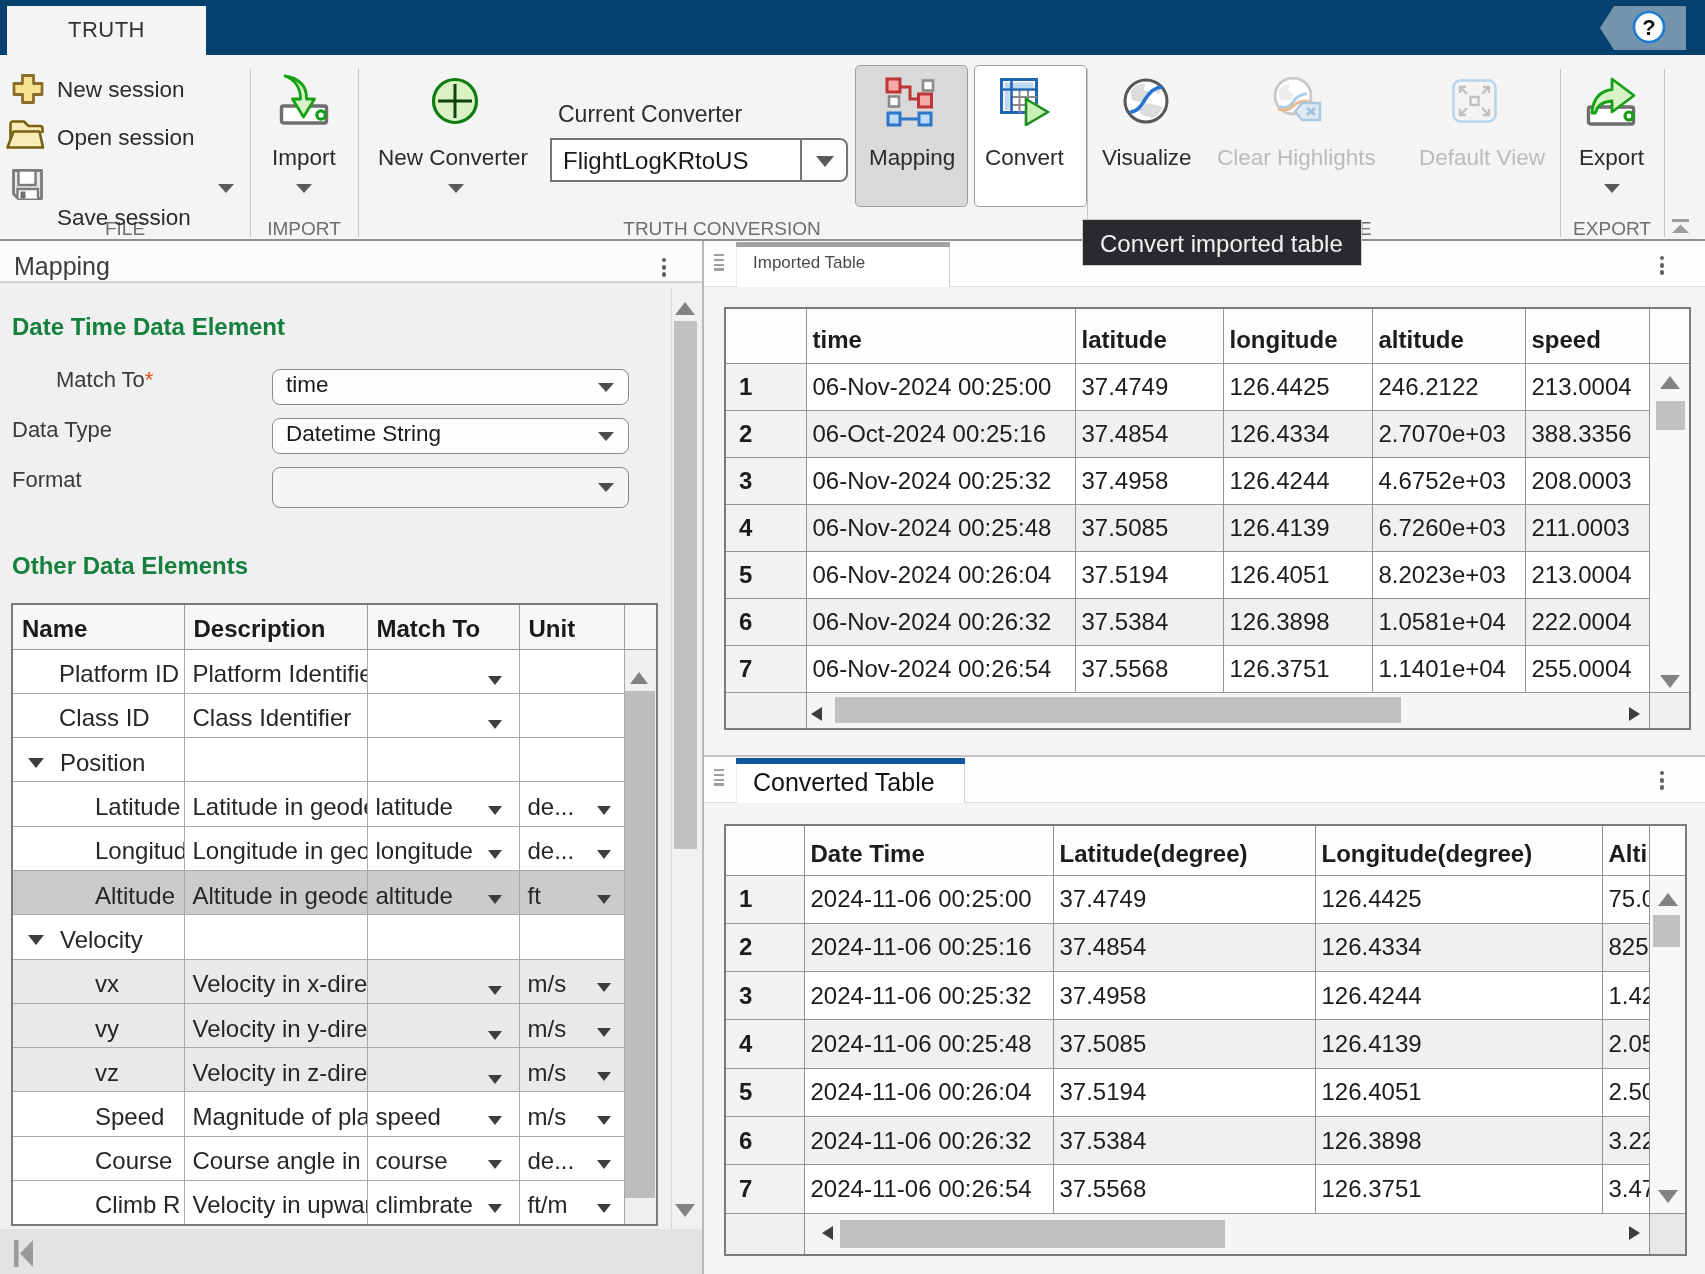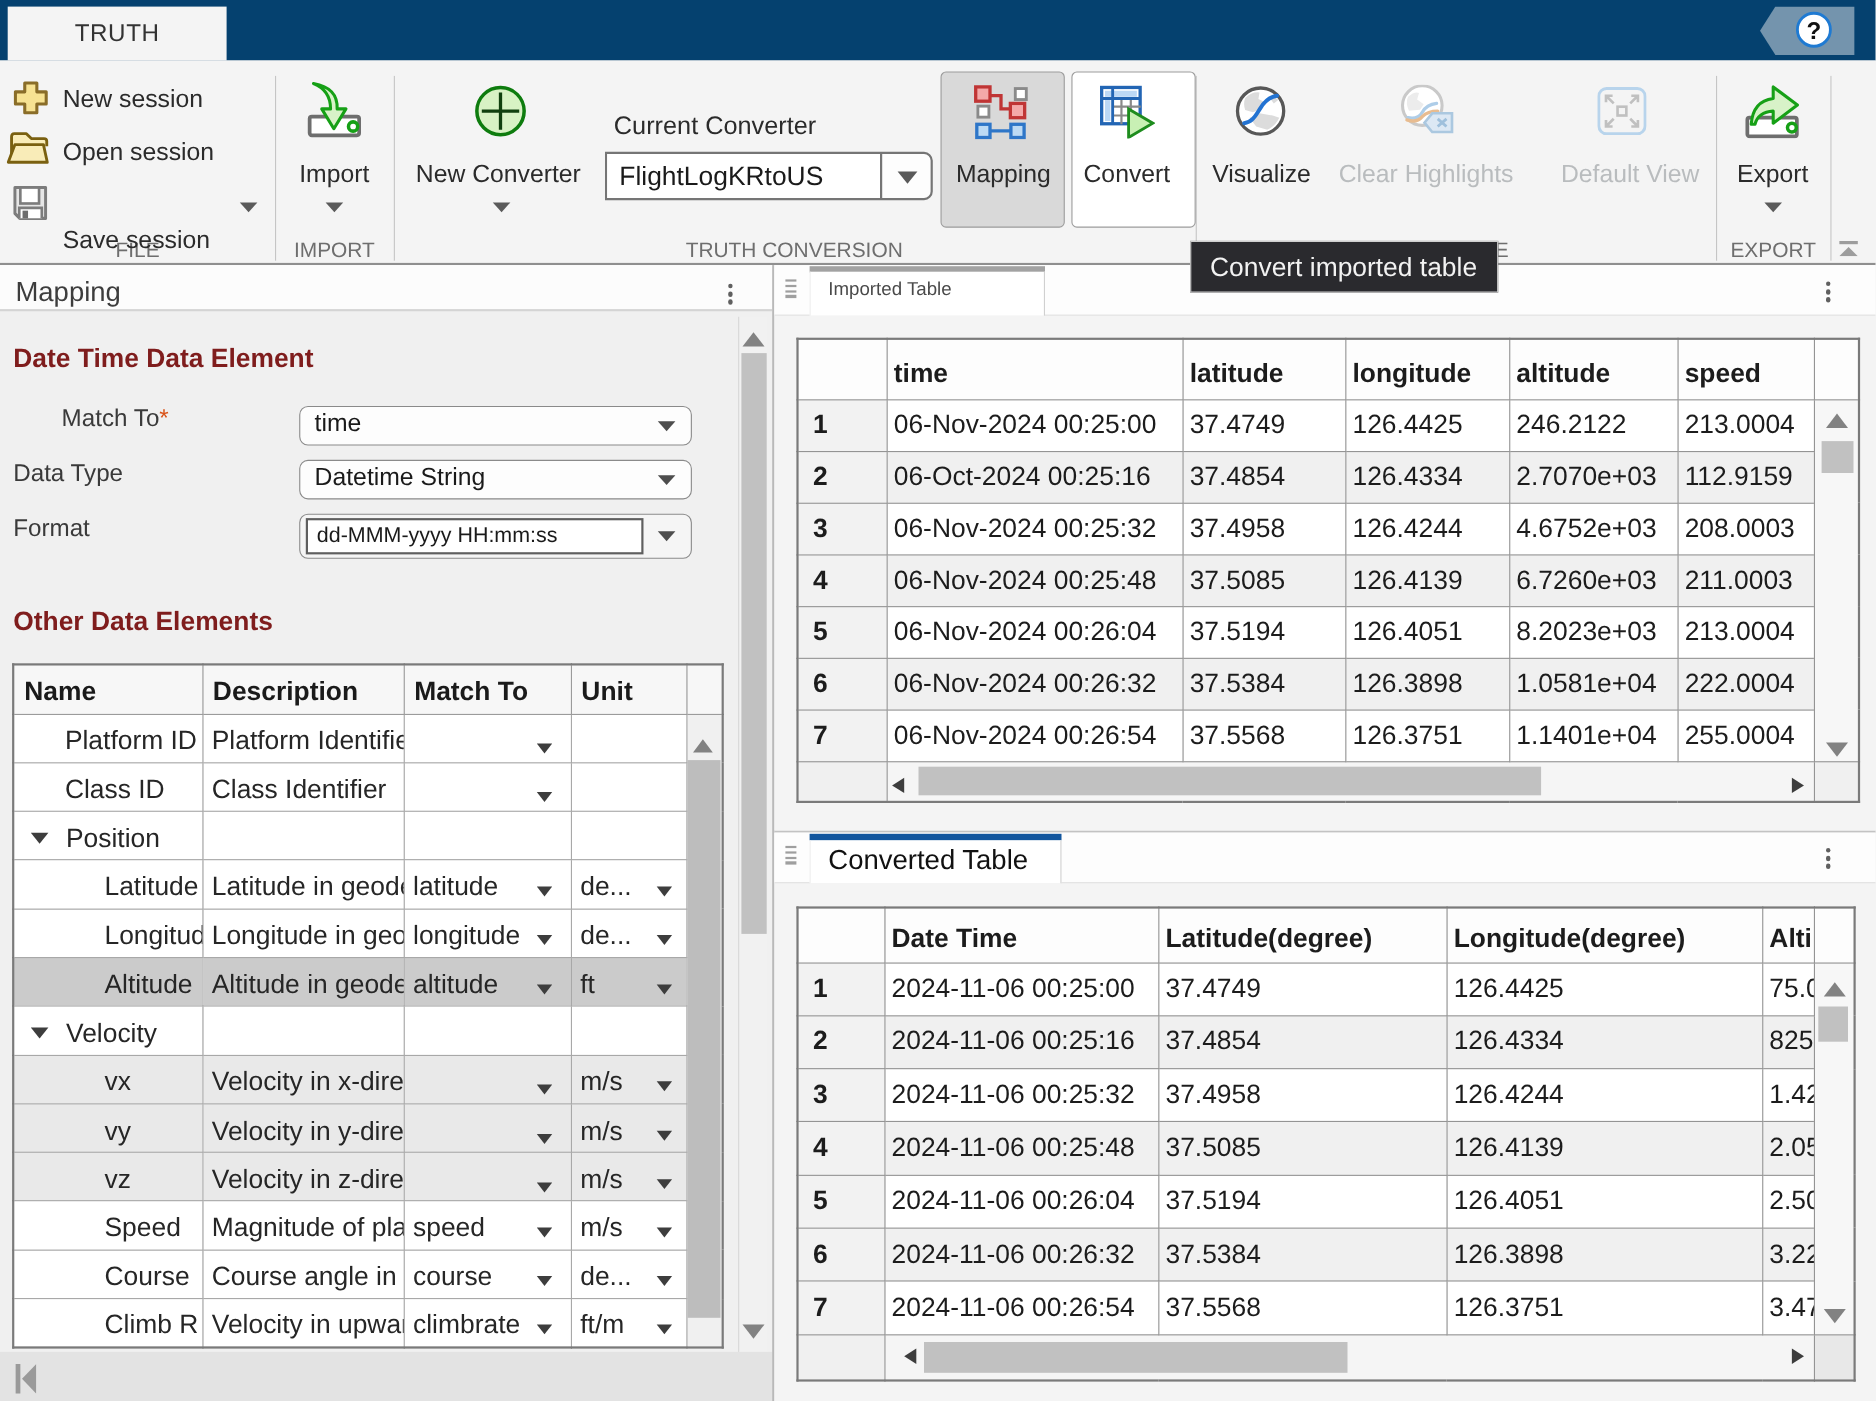--- a/index.html
+++ b/index.html
@@ -32,21 +32,21 @@
 .doctab { position:absolute; background:#fff; }
 .hsplit { left:704px; top:755px; width:1001px; height:2px; background:#c3c3c3; }
 
 .dots i { display:block; width:4.5px; height:4.5px; border-radius:50%; background:#606060; margin:2.8px auto; }
 
 .hamb i { display:block; width:10px; height:2.2px; background:#9f9f9f; margin:0 0 2.6px 0; }
 
 .combo { position:absolute; left:272px; width:357px; height:36px; border:1.5px solid #8a8a8a; border-radius:8px; background:#fdfdfd; font-size:22.5px; color:#1a1a1a; line-height:29px; padding-left:13px; }
 .combo .arr { position:absolute; right:14px; top:13px; width:0; height:0; border-left:8px solid transparent; border-right:8px solid transparent; border-top:9px solid #4d4d4d; }
 .formlabel { position:absolute; left:12px; font-size:22px; color:#3a3a3a; }
-.h1 { position:absolute; left:12px; font-size:24px; font-weight:bold; color:#7f1d1d; }
+.h1 { position:absolute; left:12px; font-size:24px; font-weight:bold; color:#15803d; }
 
 table { border-collapse:collapse; table-layout:fixed; }
 td,th { overflow:hidden; white-space:nowrap; }
 
 #ltable { position:absolute; left:11px; top:603px; width:645px; border:2px solid #7a7a7a; }
 #ltable th { border:1px solid #9b9b9b; background:#f7f7f7; font-size:24px; font-weight:bold; color:#1a1a1a; text-align:left; padding:4px 0 0 9px; height:45px; }
 #ltable td { border:1px solid #a8a8a8; background:#fff; font-size:24px; color:#262626; padding:6px 6px 0 8px; height:44.3px; }
 #ltable td.n1 { padding-left:46px; }
 #ltable td.n2 { padding-left:82px; }
 #ltable tr.gray td { background:#e9e9e9; }
@@ -135,21 +135,20 @@
     <i></i>
   </div>
 
 <div class="abs h1" style="top:313px;">Date Time Data Element</div>
 <div class="abs formlabel" style="top:367px;margin-left:44px;">Match To<span style="color:#d95319">*</span></div>
 <div class="abs combo" style="top:369px;">time<span class="arr"></span></div>
 <div class="abs formlabel" style="top:417px;">Data Type</div>
 <div class="abs combo" style="top:418px;">Datetime String<span class="arr"></span></div>
 <div class="abs formlabel" style="top:467px;">Format</div>
 <div class="abs" style="left:272px; top:467px; width:357px; height:41px; border:1.5px solid #8a8a8a; border-radius:8px; background:#f5f5f5;">
-  <div class="abs" style="left:5px; top:2.5px; width:307px; height:33px; border:2px solid #5f5f5f; background:#fff; font-size:19.5px; line-height:28px; padding-left:8px; color:#1a1a1a;">dd-MMM-yyyy HH:mm:ss</div>
   <div class="abs darr" style="left:325px; top:15px; border-top-color:#4d4d4d;"></div>
 </div>
 <div class="abs h1" style="top:552px;">Other Data Elements</div>
 
 <table class="abs" id="ltable">
 <colgroup>
       <col style="width:172px">
       <col style="width:183px">
       <col style="width:152px">
       <col style="width:105px">
@@ -318,21 +317,21 @@
         <td>246.2122</td>
         <td>213.0004</td>
         <td rowspan="7" id="t1sb" style="background:#f7f7f7; padding:0;"></td>
       </tr>
 <tr style="height:47px;" class="alt">
         <td class="num">2</td>
         <td>06-Oct-2024 00:25:16</td>
         <td>37.4854</td>
         <td>126.4334</td>
         <td>2.7070e+03</td>
-        <td>112.9159</td>
+        <td>388.3356</td>
       </tr>
 <tr style="height:47px;">
         <td class="num">3</td>
         <td>06-Nov-2024 00:25:32</td>
         <td>37.4958</td>
         <td>126.4244</td>
         <td>4.6752e+03</td>
         <td>208.0003</td>
       </tr>
 <tr style="height:47px;" class="alt">

